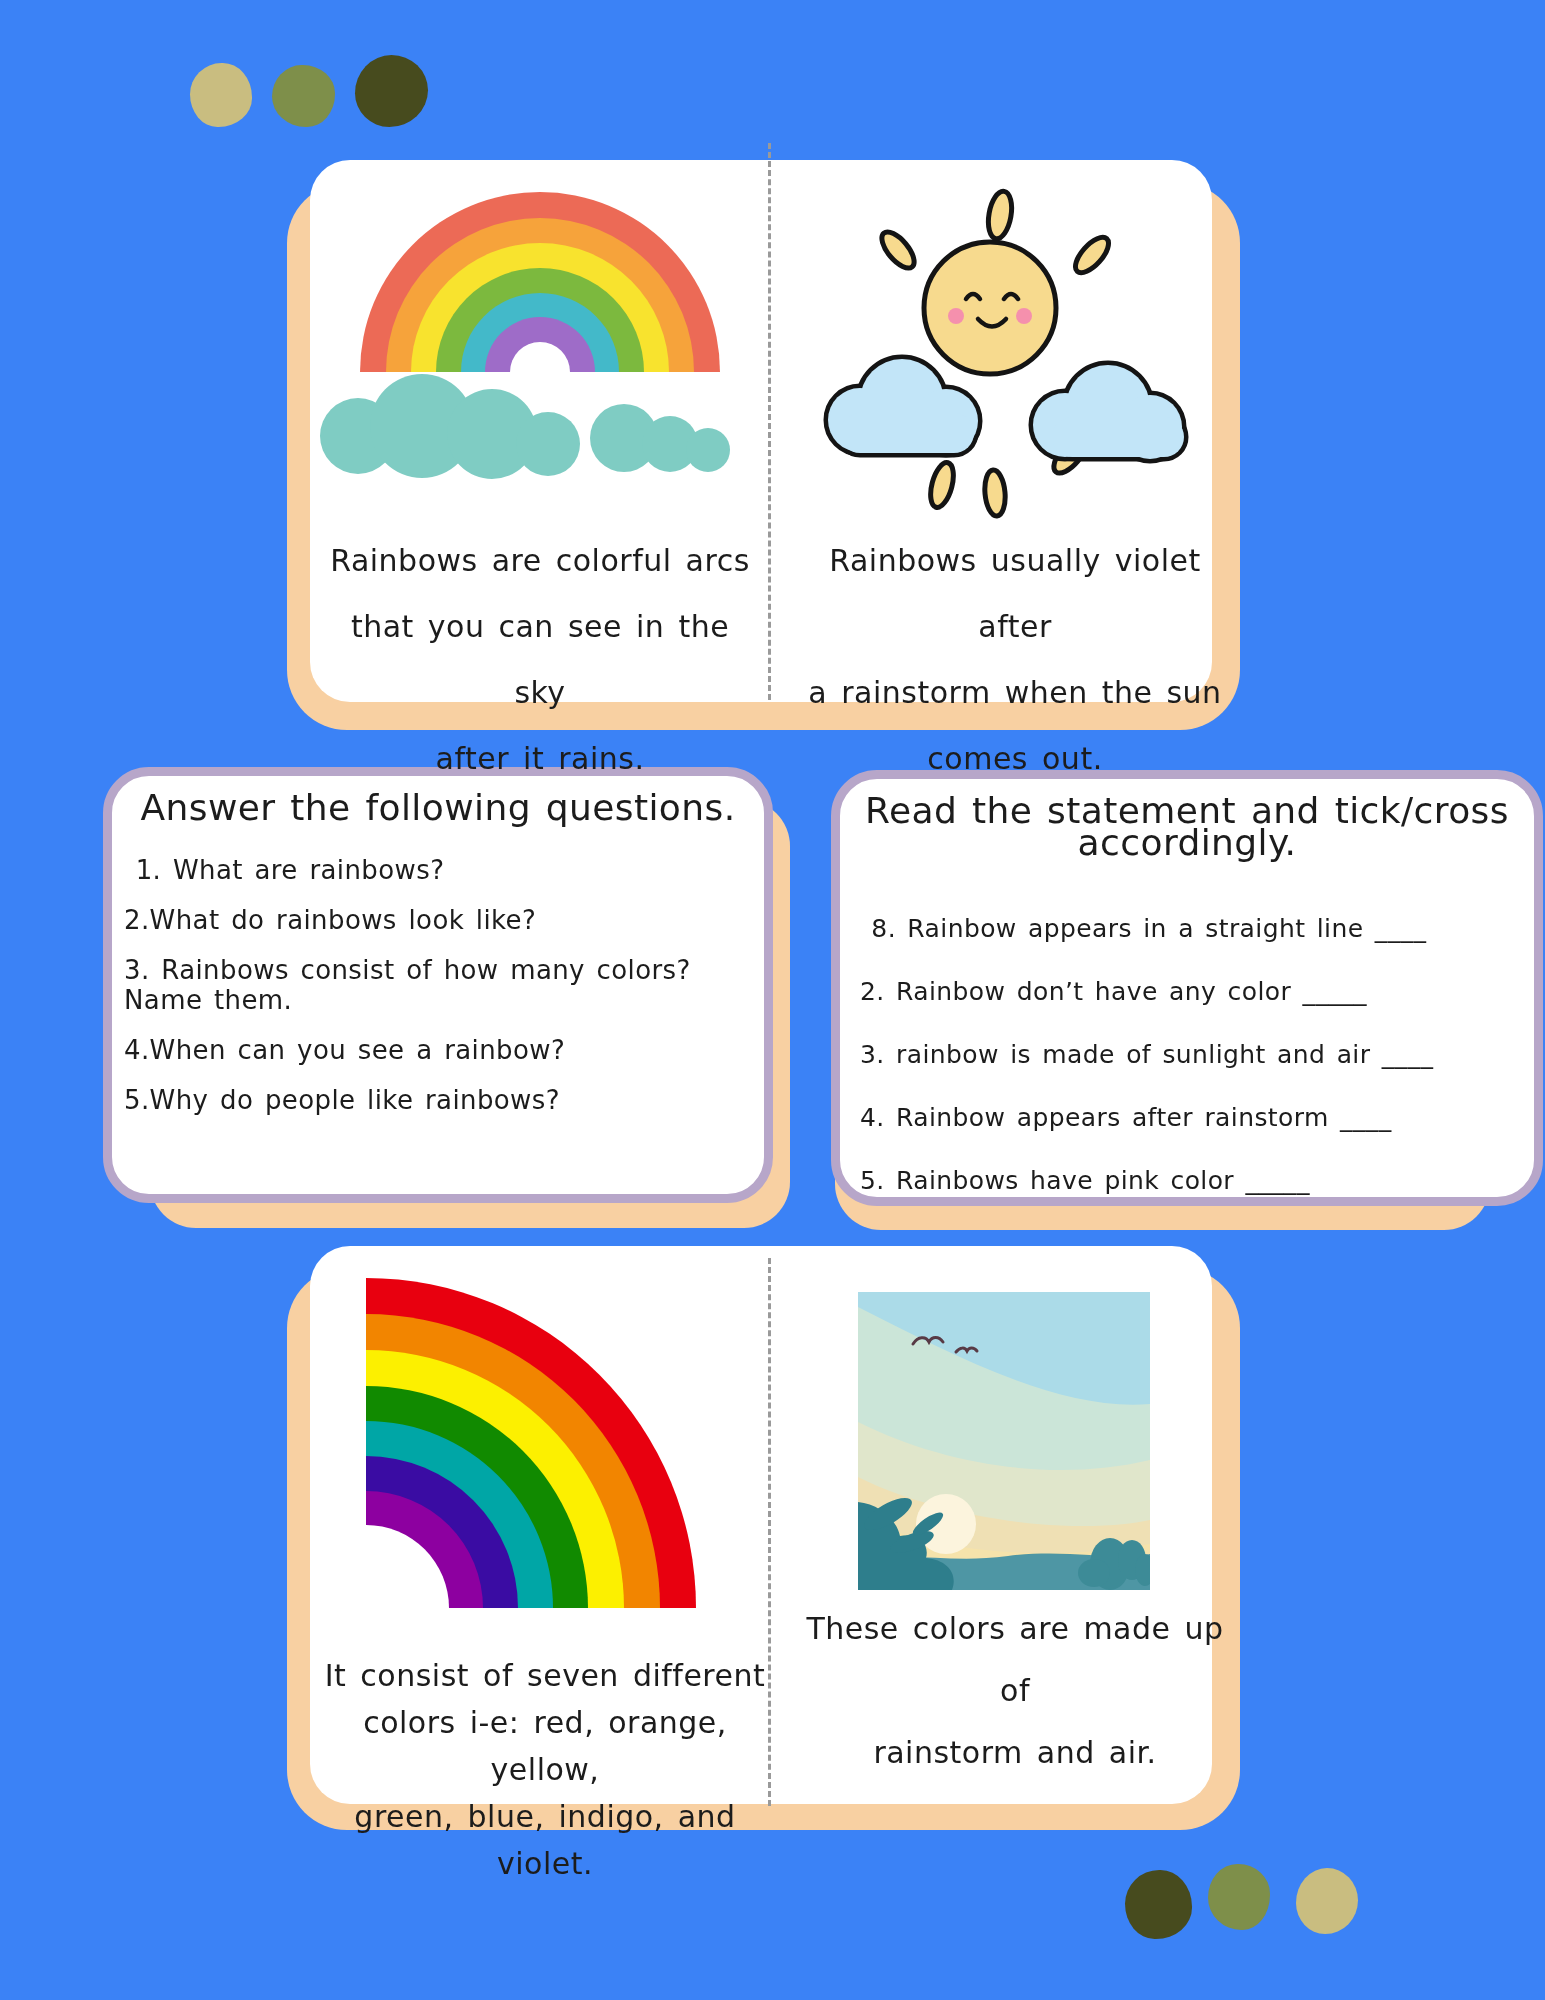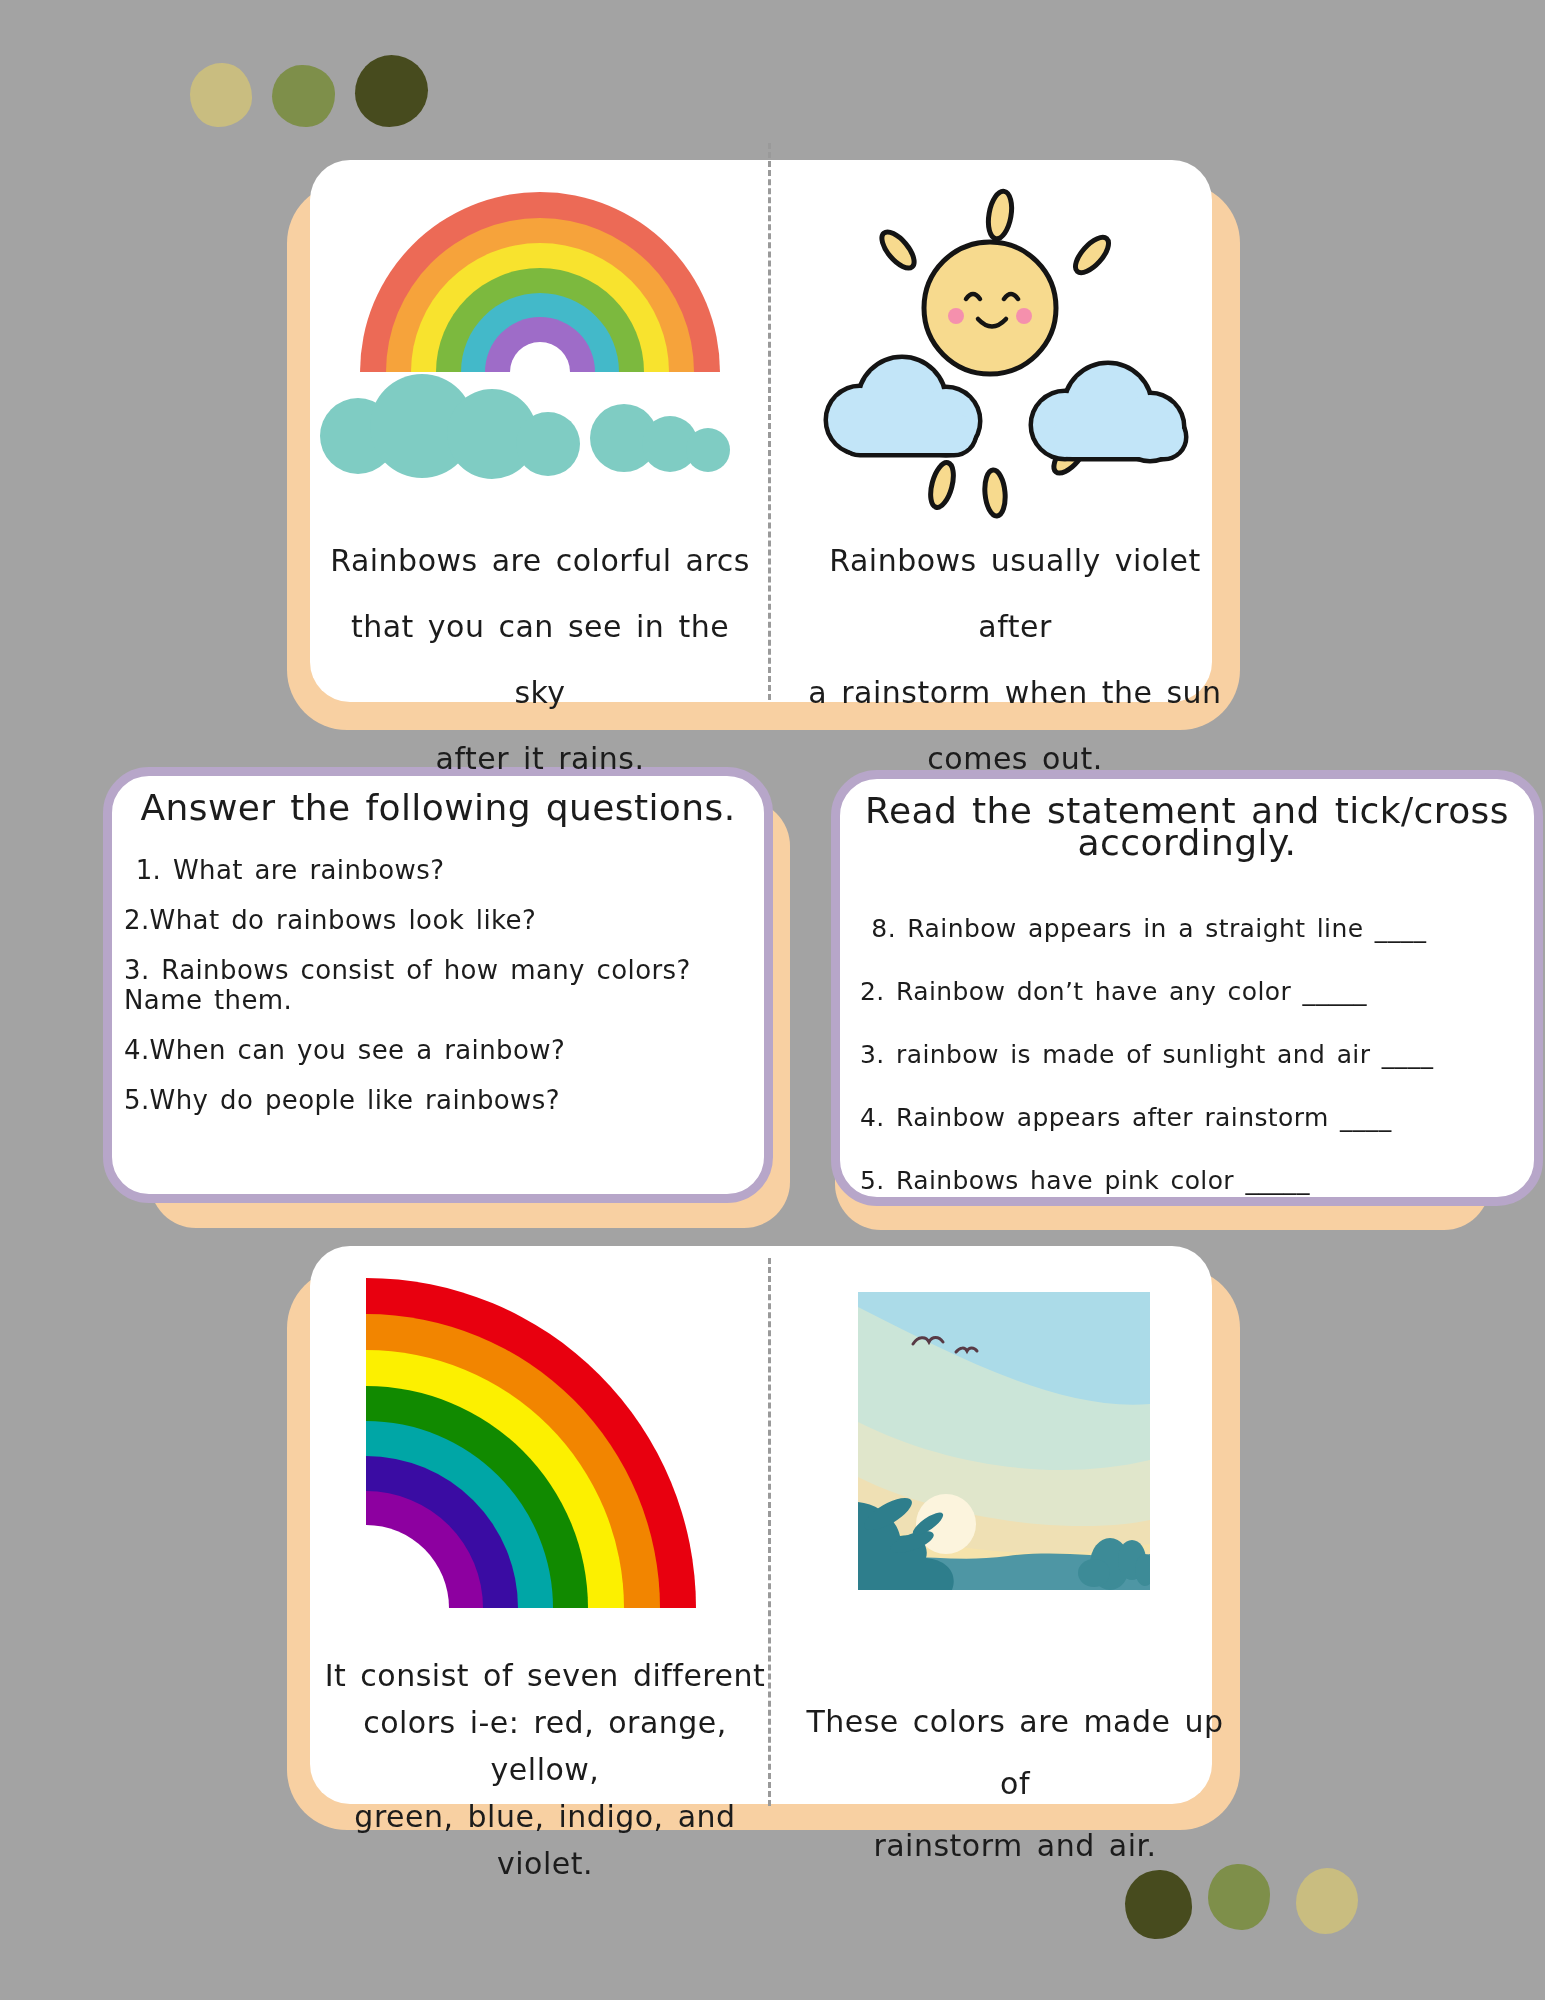--- a/index.html
+++ b/index.html
@@ -1,17 +1,17 @@
 <!DOCTYPE html>
 <html style="--peach: #f8d0a2; --lavender: #b7a6c9; --cloud-teal: #7fccc3; --divider-gray: #9a9a9a; --text: #1c1c1c; --sun-body: #f7da8e; --sun-cloud: #c2e5f8; --sun-cheek: #f590ad; --sun-outline: #141414; --ss-sky: #abdbe8; --ss-mint: #cbe5d8; --ss-pale: #e0e6cb; --ss-cream: #efe0b4; --ss-sand: #f6e3ab; --ss-sun: #fcf4dd; --ss-ground: #4e96a4; --ss-bush: #3d8b97; --ss-foliage: #2e7e8c; --ss-bird: #583a45;"><head>
 <meta charset="utf-8">
 <style>
   html,body{margin:0;padding:0;background:#ffffff;}
   body{font-family:"DejaVu Sans","Liberation Sans",sans-serif;color:var(--text,#1c1c1c);}
-  #page{position:relative;width:1545px;height:2000px;background:#a3a3a3;overflow:hidden;}
+  #page{position:relative;width:1545px;height:2000px;background:#3b82f6;overflow:hidden;}
 
   
   .dot{position:absolute;display:block;}
   #top-dots .dot:nth-child(1){left:190px;top:63px;width:62px;height:64px;border-radius:52% 48% 55% 45%/50% 54% 46% 52%;}
   #top-dots .dot:nth-child(2){left:272px;top:65px;width:63px;height:62px;border-radius:48% 52% 45% 55%/52% 46% 54% 50%;}
   #top-dots .dot:nth-child(3){left:355px;top:55px;width:73px;height:72px;border-radius:50% 50% 53% 47%/53% 49% 51% 47%;}
   #bottom-dots .dot:nth-child(1){left:1125px;top:1870px;width:67px;height:69px;border-radius:52% 48% 55% 45%/50% 54% 46% 52%;}
   #bottom-dots .dot:nth-child(2){left:1208px;top:1864px;width:62px;height:66px;border-radius:48% 52% 45% 55%/52% 46% 54% 50%;}
   #bottom-dots .dot:nth-child(3){left:1296px;top:1868px;width:62px;height:66px;border-radius:50% 50% 53% 47%/53% 49% 51% 47%;}
 
@@ -39,21 +39,21 @@
 
   
   #sun-illustration{position:absolute;left:770px;top:185px;width:460px;height:360px;z-index:5;}
   #sunset-illustration{position:absolute;left:858px;top:1292px;width:292px;height:298px;z-index:5;}
 
   
   .caption{position:absolute;text-align:center;z-index:7;letter-spacing:.5px;word-spacing:4px;}
   #caption-tl{left:320px;top:528px;width:440px;font-size:30px;line-height:66px;}
   #caption-tr{left:795px;top:528px;width:440px;font-size:30px;line-height:66px;}
   #caption-bl{left:315px;top:1652px;width:460px;font-size:30px;line-height:47px;}
-  #caption-br{left:800px;top:1691px;width:430px;font-size:30px;line-height:62px;}
+  #caption-br{left:800px;top:1598px;width:430px;font-size:30px;line-height:62px;}
 
   
   .mid-card{position:absolute;background:#fff;border:9px solid var(--lavender);border-radius:46px;z-index:5;box-sizing:border-box;}
   .mid-shadow{position:absolute;background:var(--peach);border-radius:46px;z-index:4;}
   #questions-shadow{left:150px;top:800px;width:640px;height:428px;}
   #questions-card{left:103px;top:767px;width:670px;height:436px;}
   #tick-shadow{left:835px;top:805px;width:655px;height:425px;}
   #tick-card{left:831px;top:770px;width:712px;height:436px;}
   .q-title{text-align:center;font-size:36px;letter-spacing:.4px;word-spacing:3px;margin-top:16px;line-height:32px;}
   .q-items{display:flex;flex-direction:column;}

